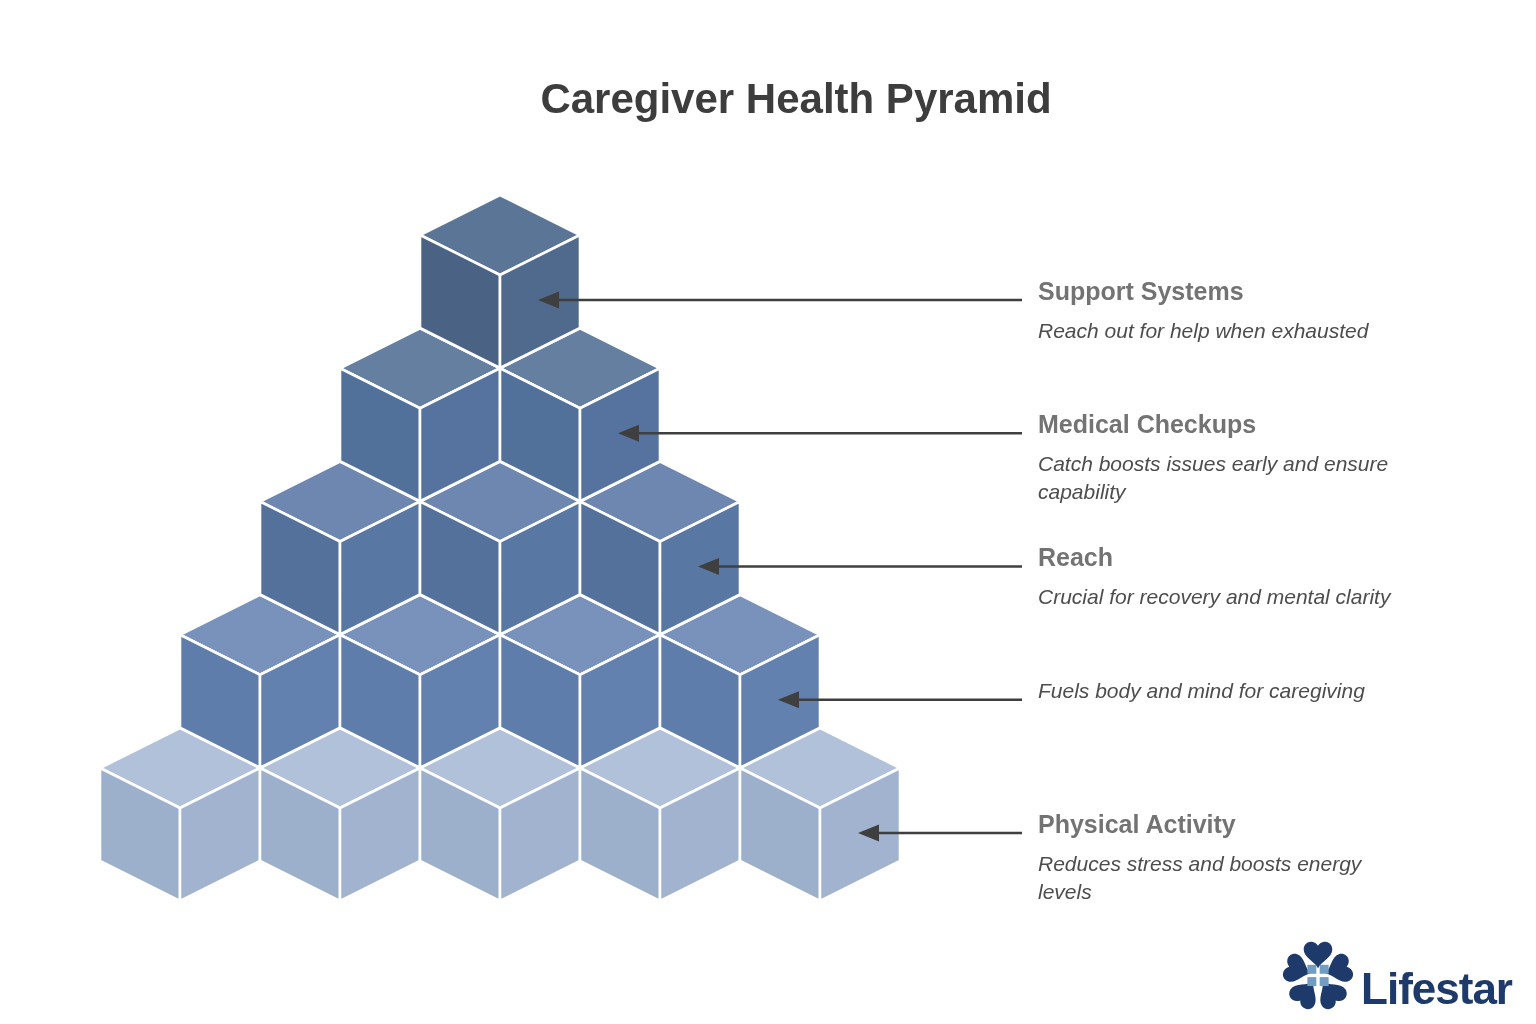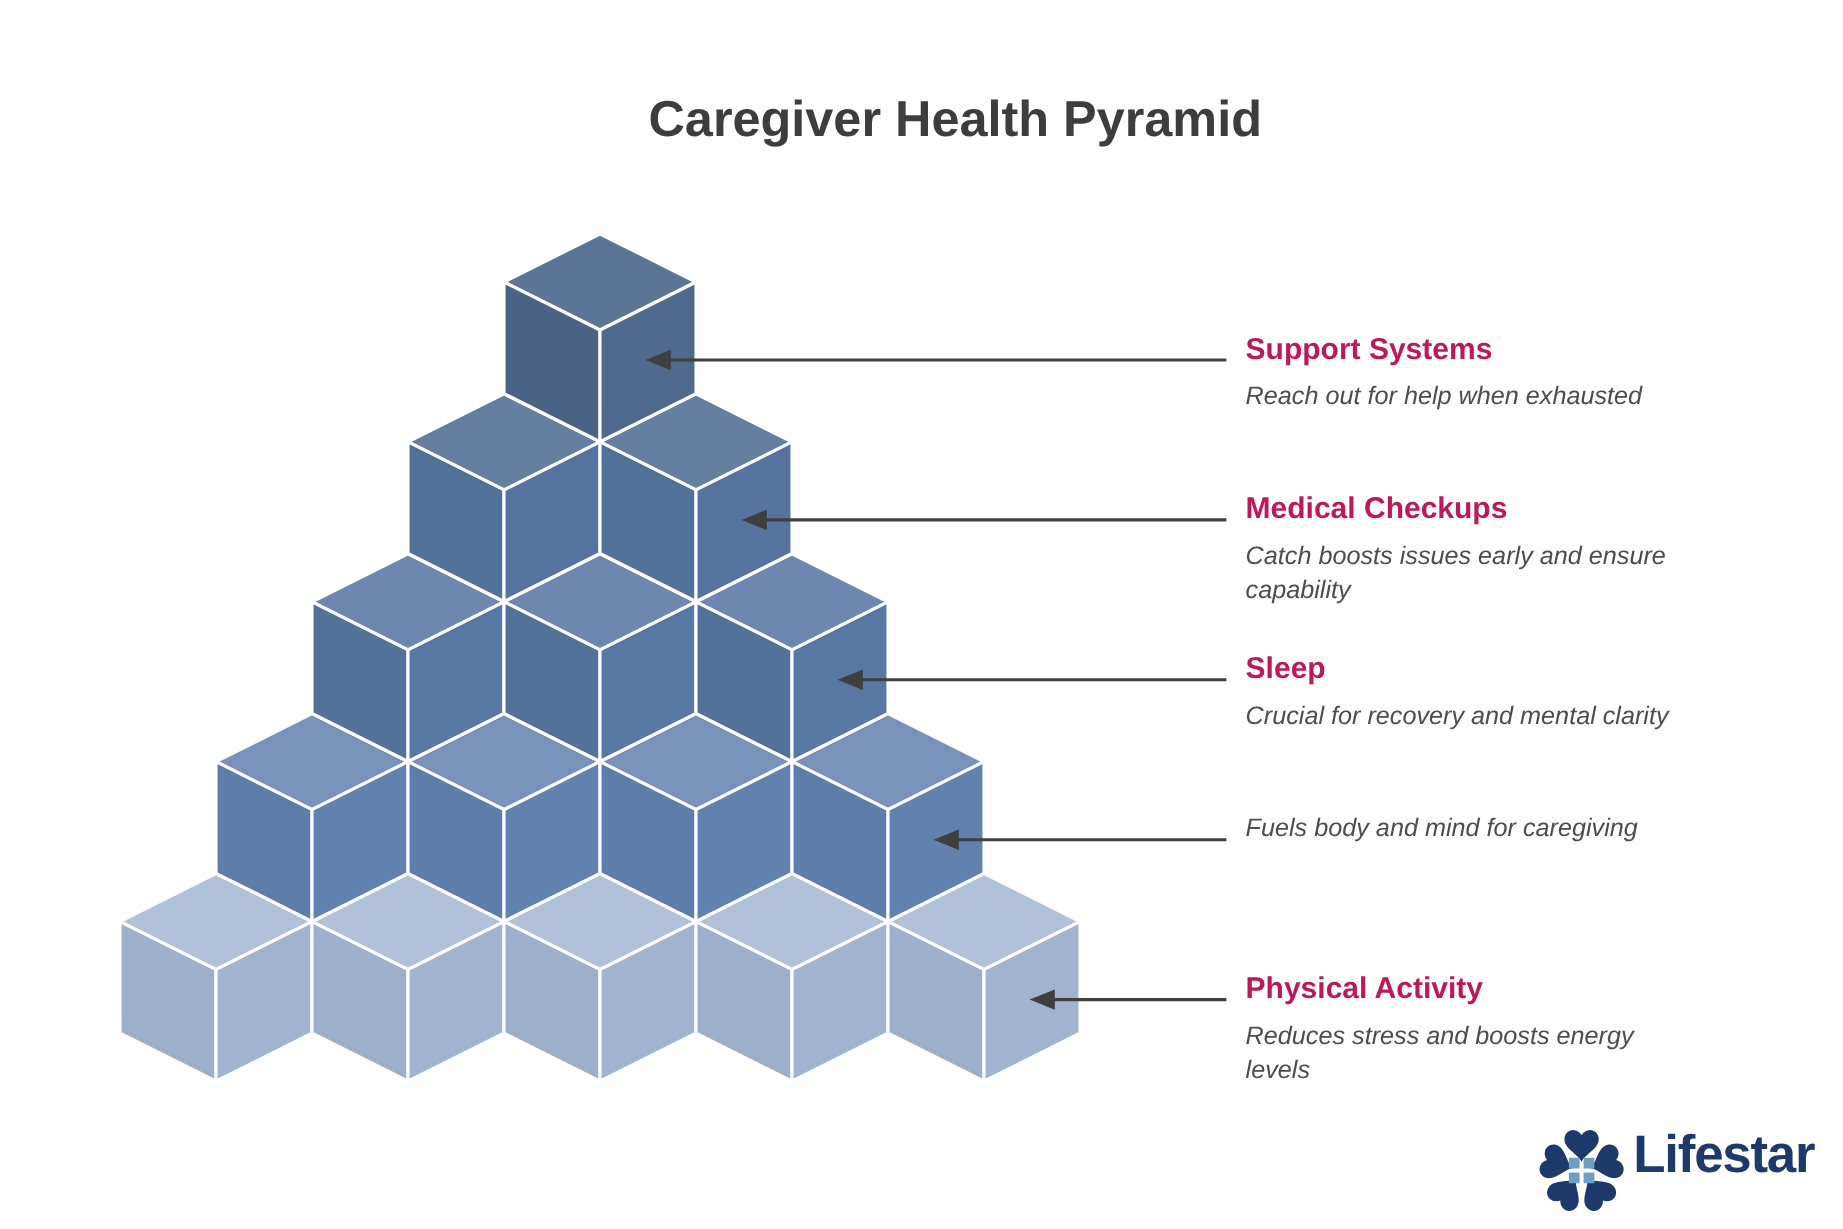--- a/index.html
+++ b/index.html
@@ -33,36 +33,36 @@
   }
   .label-block{
     position:absolute;
     left:1038px;
     width:432px;
   }
   .label-block h3{
     margin:0 0 11px 0;
     font-size:25px;
     font-weight:700;
-    color:#be185d;
+    color:#737373;
   }
   .label-block p{
     margin:0;
     font-size:21px;
     line-height:1.33;
     color:#4d4d4d;
     white-space:pre-line;
     font-style:italic;
   }
   .logo{
     position:absolute;
     right:24px;
     bottom:10px;
     display:flex;
-    align-items:flex-start;
+    align-items:flex-end;
     gap:5px;
   }
   .logo-text{
     font-size:44px;
     font-weight:700;
     color:#1d3a6b;
     letter-spacing:-1px;
   }
 </style>
 </head>
@@ -154,21 +154,21 @@
     <div class="label-block" style="top:277px">
       <h3>Support Systems</h3>
       <p>Reach out for help when exhausted</p>
     </div>
     <div class="label-block" style="top:410px">
       <h3>Medical Checkups</h3>
       <p>Catch boosts issues early and ensure
 capability</p>
     </div>
     <div class="label-block" style="top:543px">
-      <h3>Sleep</h3>
+      <h3>Reach</h3>
       <p>Crucial for recovery and mental clarity</p>
     </div>
     <div class="label-block" style="top:677px">
       <p>Fuels body and mind for caregiving</p>
     </div>
     <div class="label-block" style="top:810px">
       <h3>Physical Activity</h3>
       <p>Reduces stress and boosts energy
 levels</p>
     </div>

